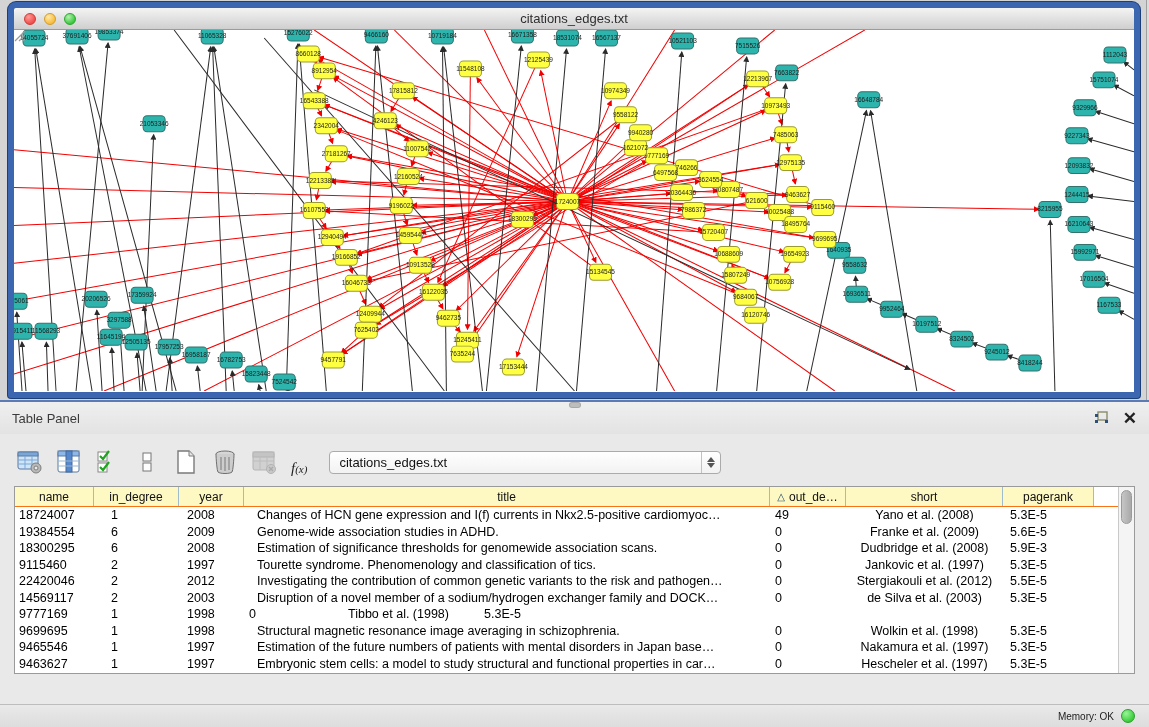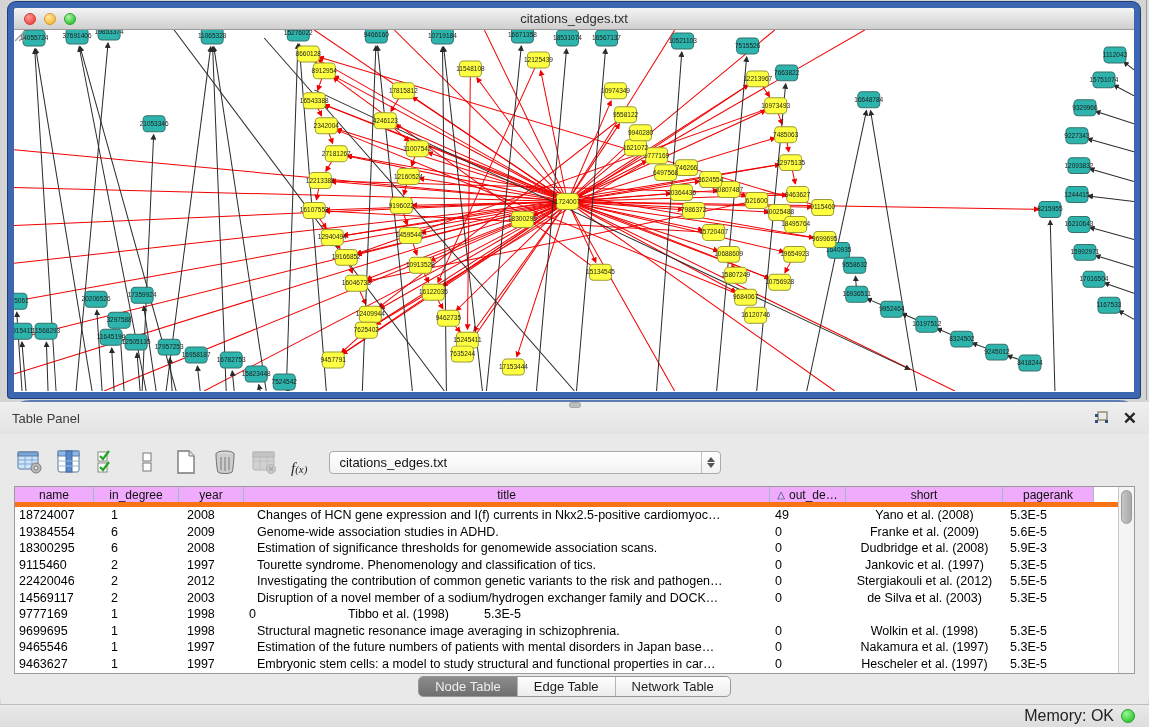--- a/index.html
+++ b/index.html
@@ -37,21 +37,21 @@
 
   
   .right-strip {
     position:absolute; left:1146px; top:0; width:3px; height:400px;
     background:#dcdcdc; border-left:1px solid #9f9f9f;
   }
 
   
   .table-panel {
     position:absolute; left:0; top:400px; width:1149px; height:327px;
-    background:#e9e9e9; border-top:2px solid #5a7bb4;border-radius:31px;
+    background:#e9e9e9; border-top:2px solid #5a7bb4;
   }
   .panel-grip { position:absolute; top:1px; left:570px; width:10px; height:4px;
     border-radius:2px; background:#bdbdbd; box-shadow:0 0 0 1px #a8a8a8; }
   .panel-header { height:32px; display:flex; align-items:center; padding:0 12px;
     background:linear-gradient(#efefef,#e3e3e3); }
   .panel-title { font-size:13px; color:#3b3b3b; }
   .panel-header-icons { margin-left:auto; display:flex; align-items:center; gap:14px; }
   .float-icon svg { display:block; }
   .close-icon { font-size:17px; font-weight:bold; color:#222; line-height:1; cursor:default; }
 
@@ -75,21 +75,21 @@
   }
   .select-steppers i { width:0; height:0; border-left:4px solid transparent; border-right:4px solid transparent; }
   .step-up   { border-bottom:5px solid #555; }
   .step-down { border-top:5px solid #555; }
 
   
   .table-wrap {
     position:absolute; left:14px; top:84px; width:1121px; height:188px;
     background:#fff; border:1px solid #9a9a9a;
   }
-  .thead { display:flex; height:20px; background:#f0abfc; border-bottom:5px solid #f97316; }
+  .thead { display:flex; height:20px; background:#fef9c3; border-bottom:1px solid #f97316; }
   .th {
     font-size:12px; color:#111; display:flex; align-items:center; justify-content:center;
     border-right:1px solid #9fbccd; overflow:hidden; white-space:nowrap;
   }
   .th.sorted::before { content:"△"; font-size:10px; color:#1c4a66; margin-right:4px; }
   .th:last-child { border-right:none; }
   .tbody { position:relative; }
   .tr { display:flex; height:16.5px; background:#fff; }
   .td { font-size:12.5px; color:#000; overflow:hidden; white-space:nowrap; line-height:16.5px; }
   .c0 { width:79px;  padding-left:4px; }
@@ -123,21 +123,21 @@
   .seg-item.active {
     background:linear-gradient(#8c8c8c,#6f6f6f); color:#efefef;
   }
 
   
   .status-bar {
     position:absolute; left:0; bottom:0; width:100%; height:23px;
     background:linear-gradient(#e9e9e9,#dddddd); border-top:1px solid #bdbdbd;
     display:flex; align-items:center; justify-content:flex-end; padding-right:14px; gap:7px;
   }
-  .status-text { font-size:16px; color:#222; }
+  .status-text { font-size:10px; color:#222; }
   .mem-dot { width:14px; height:14px; border-radius:50%;
     background:radial-gradient(circle at 35% 30%, #98f598,#35cb35 75%); border:1px solid #2d9c2d; }
 </style>
 </head>
 <body>
 
 <div class="app">
 
   <div class="net-window">
     <div class="titlebar">
@@ -941,26 +941,19 @@
             <div class="td c4">0</div>
             <div class="td c5">Hescheler et al. (1997)</div>
             <div class="td c6">5.3E-5</div>
           </div>
         </div>
       <div class="vscroll">
         <div class="vthumb"></div>
       </div>
     </div>
 
-    <div class="seg-tabs">
-      <div class="seg" id="seg">
-          <div class="seg-item active">Node Table</div>
-          <div class="seg-item">Edge Table</div>
-          <div class="seg-item">Network Table</div>
-        </div>
-    </div>
 
     <div class="status-bar">
       <span class="status-text">Memory: OK</span>
       <span class="mem-dot"></span>
     </div>
   </div>
 </div>
 
 </body></html>

